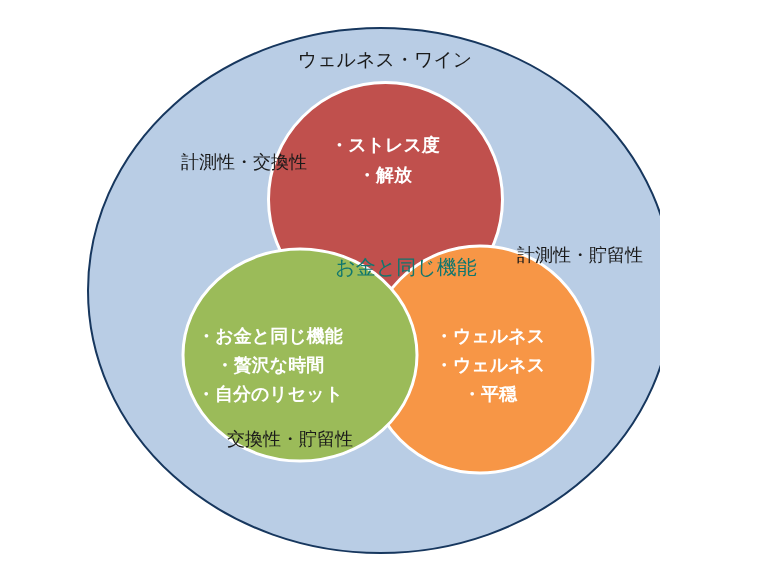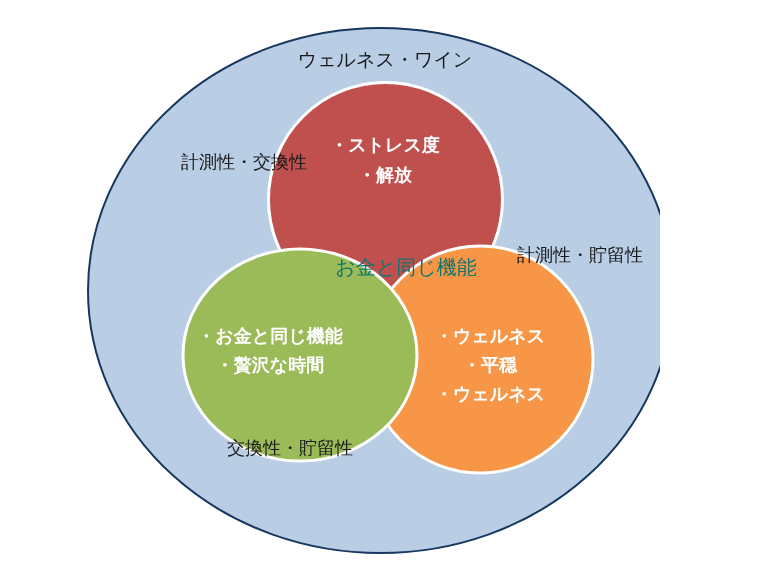--- a/index.html
+++ b/index.html
@@ -66,37 +66,38 @@
   <div class="txt diagram-title" style="left:385px; top:47px;">ウェルネス・ワイン</div>
 
   <div class="txt outer-label" style="left:244px; top:151px;">
     <div>計測性・交換性</div>
   </div>
 
   <div class="txt outer-label" style="left:580px; top:244px;">
     <div>計測性・貯留性</div>
   </div>
 
-  <div class="txt outer-label" style="left:290px; top:437px;">
+  <div class="txt outer-label" style="left:290px; top:428px;">
     <div>交換性・貯留性</div>
   </div>
 
   <div class="txt center-label" style="left: 406px; top: 255px; color: #0f766e;">
     <div>お金と同じ機能</div>
   </div>
 
   <div class="txt circle-list" style="left:385px; top:130px;">
     <div>・ストレス度</div>
     <div>・解放</div>
   </div>
 
   <div class="txt circle-list small-lh" style="left:270px; top:322px;">
     <div>・お金と同じ機能</div>
     <div>・贅沢な時間</div>
+    <div>・自分のリセット</div>
   </div>
 
   <div class="txt circle-list small-lh" style="left:490px; top:322px;">
     <div>・ウェルネス</div>
+    <div>・ウェルネス</div>
     <div>・平穏</div>
-    <div>・ウェルネス</div>
   </div>
 
 </div>
 
 </body></html>

